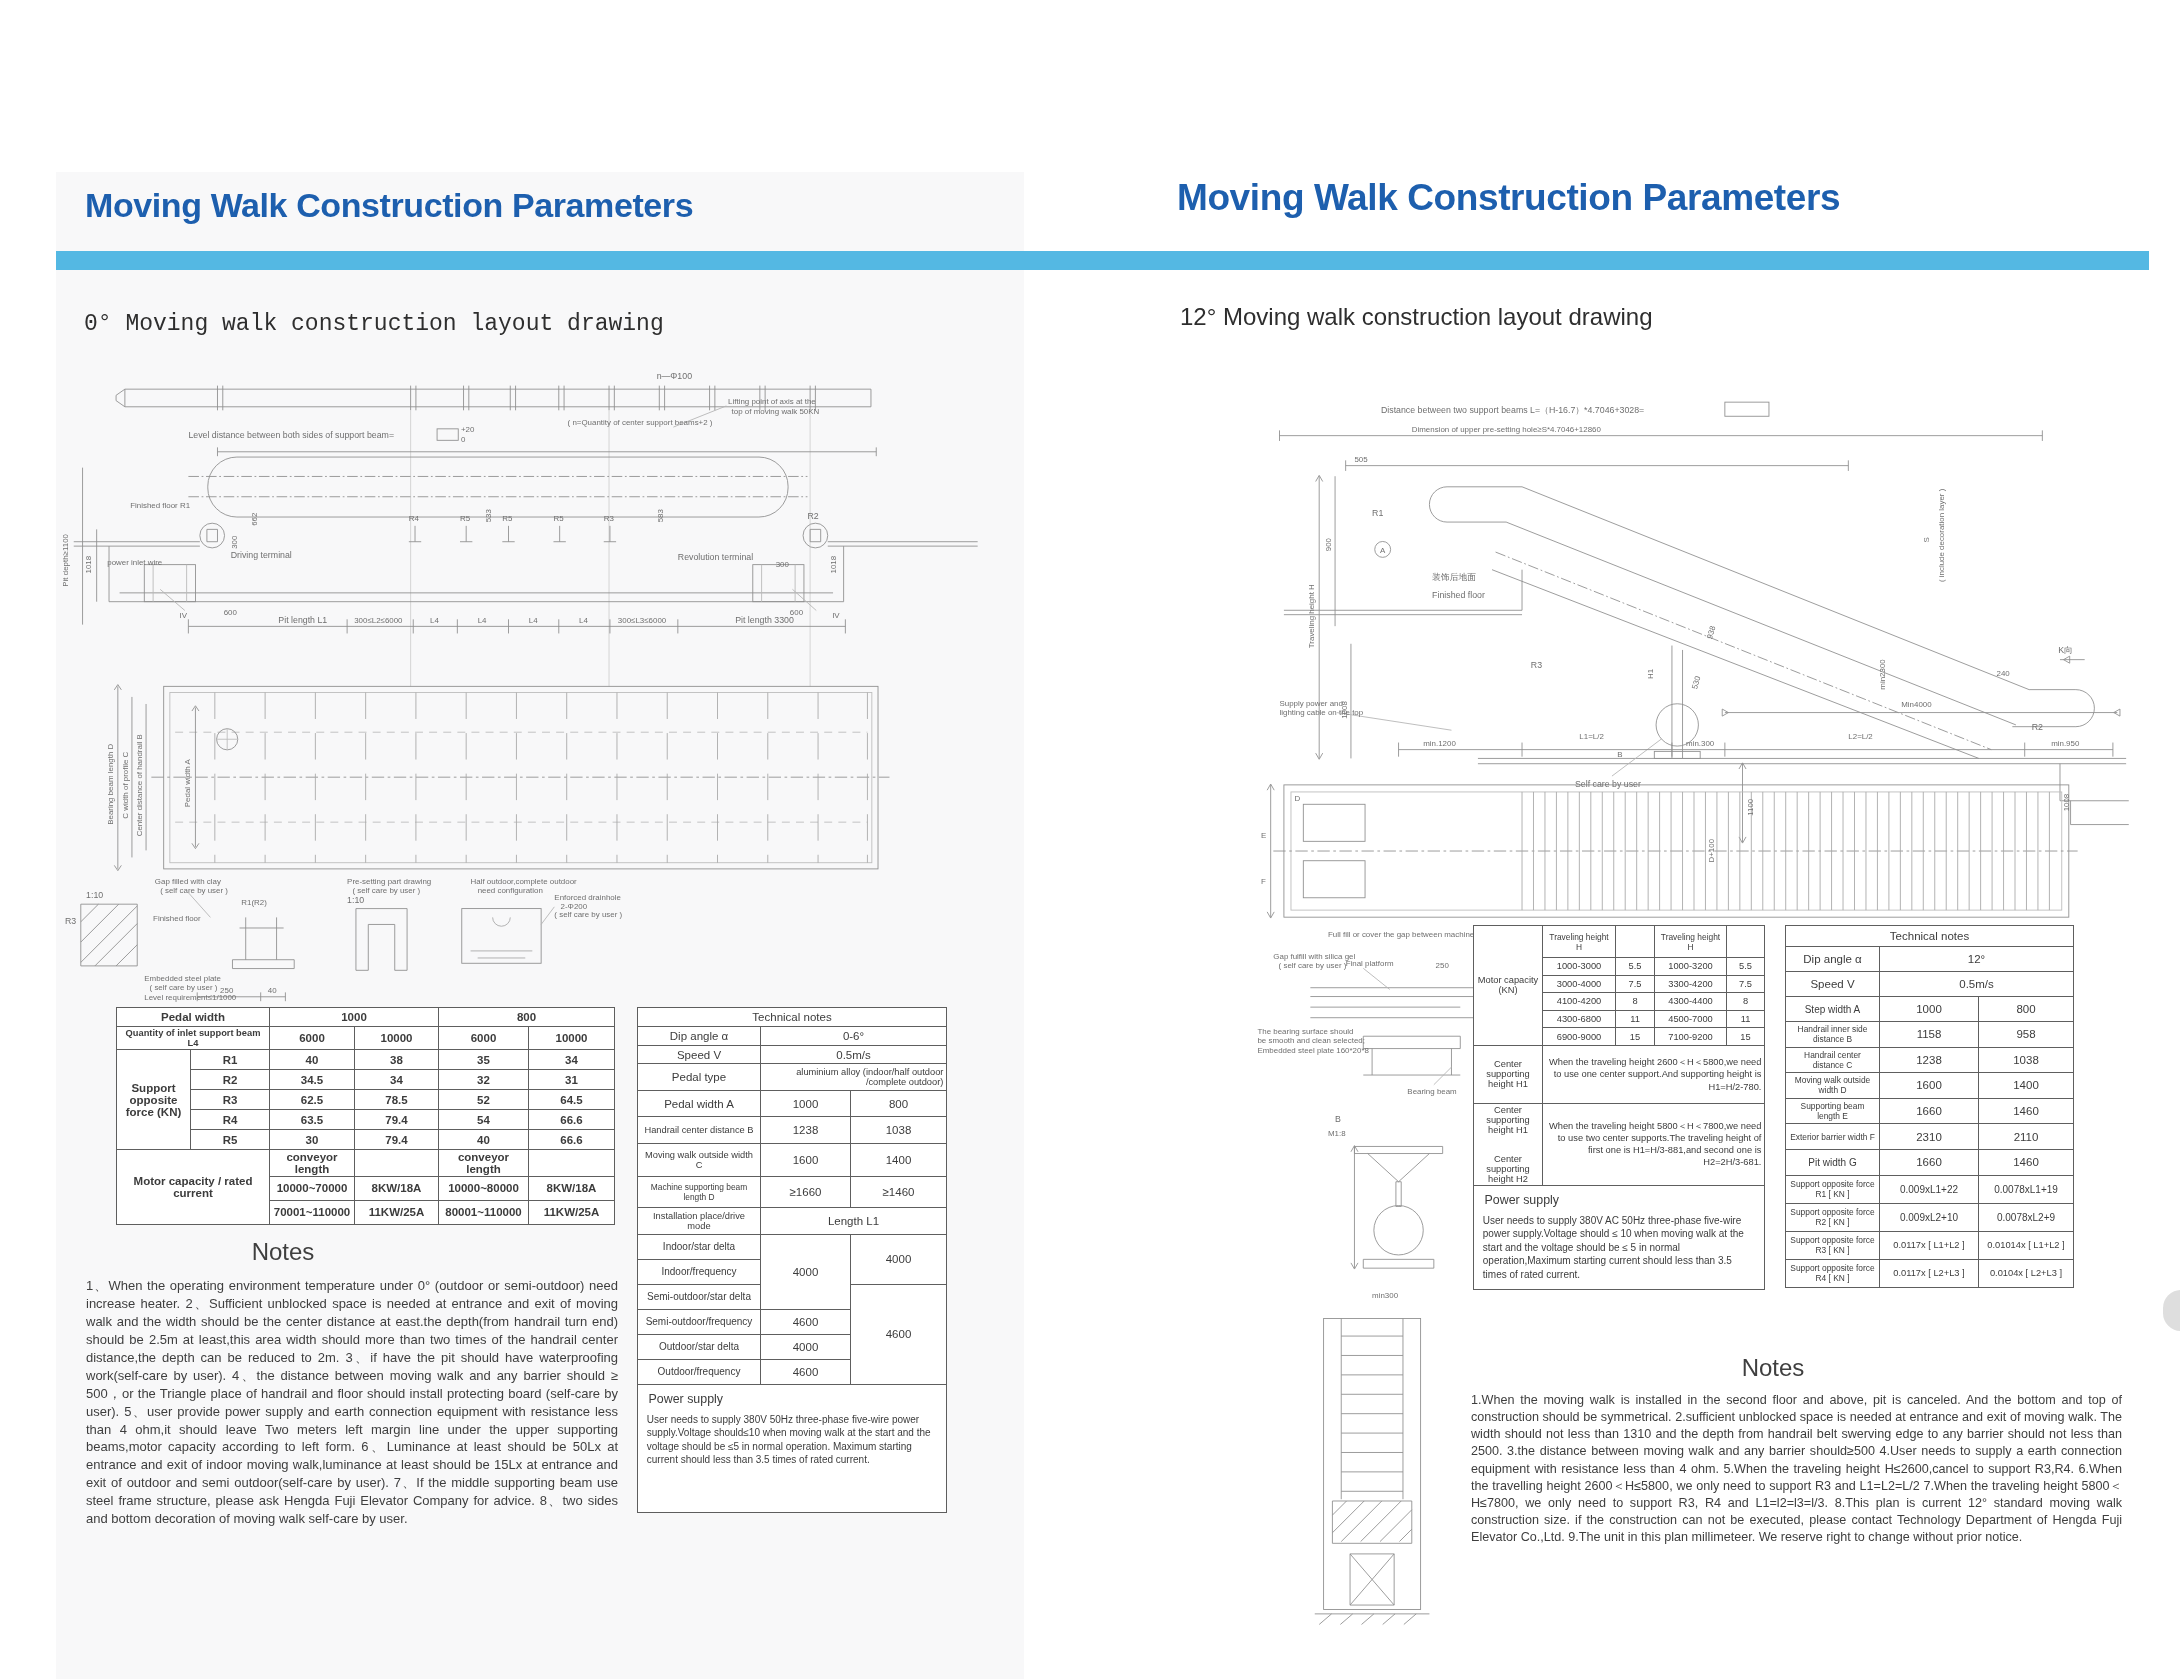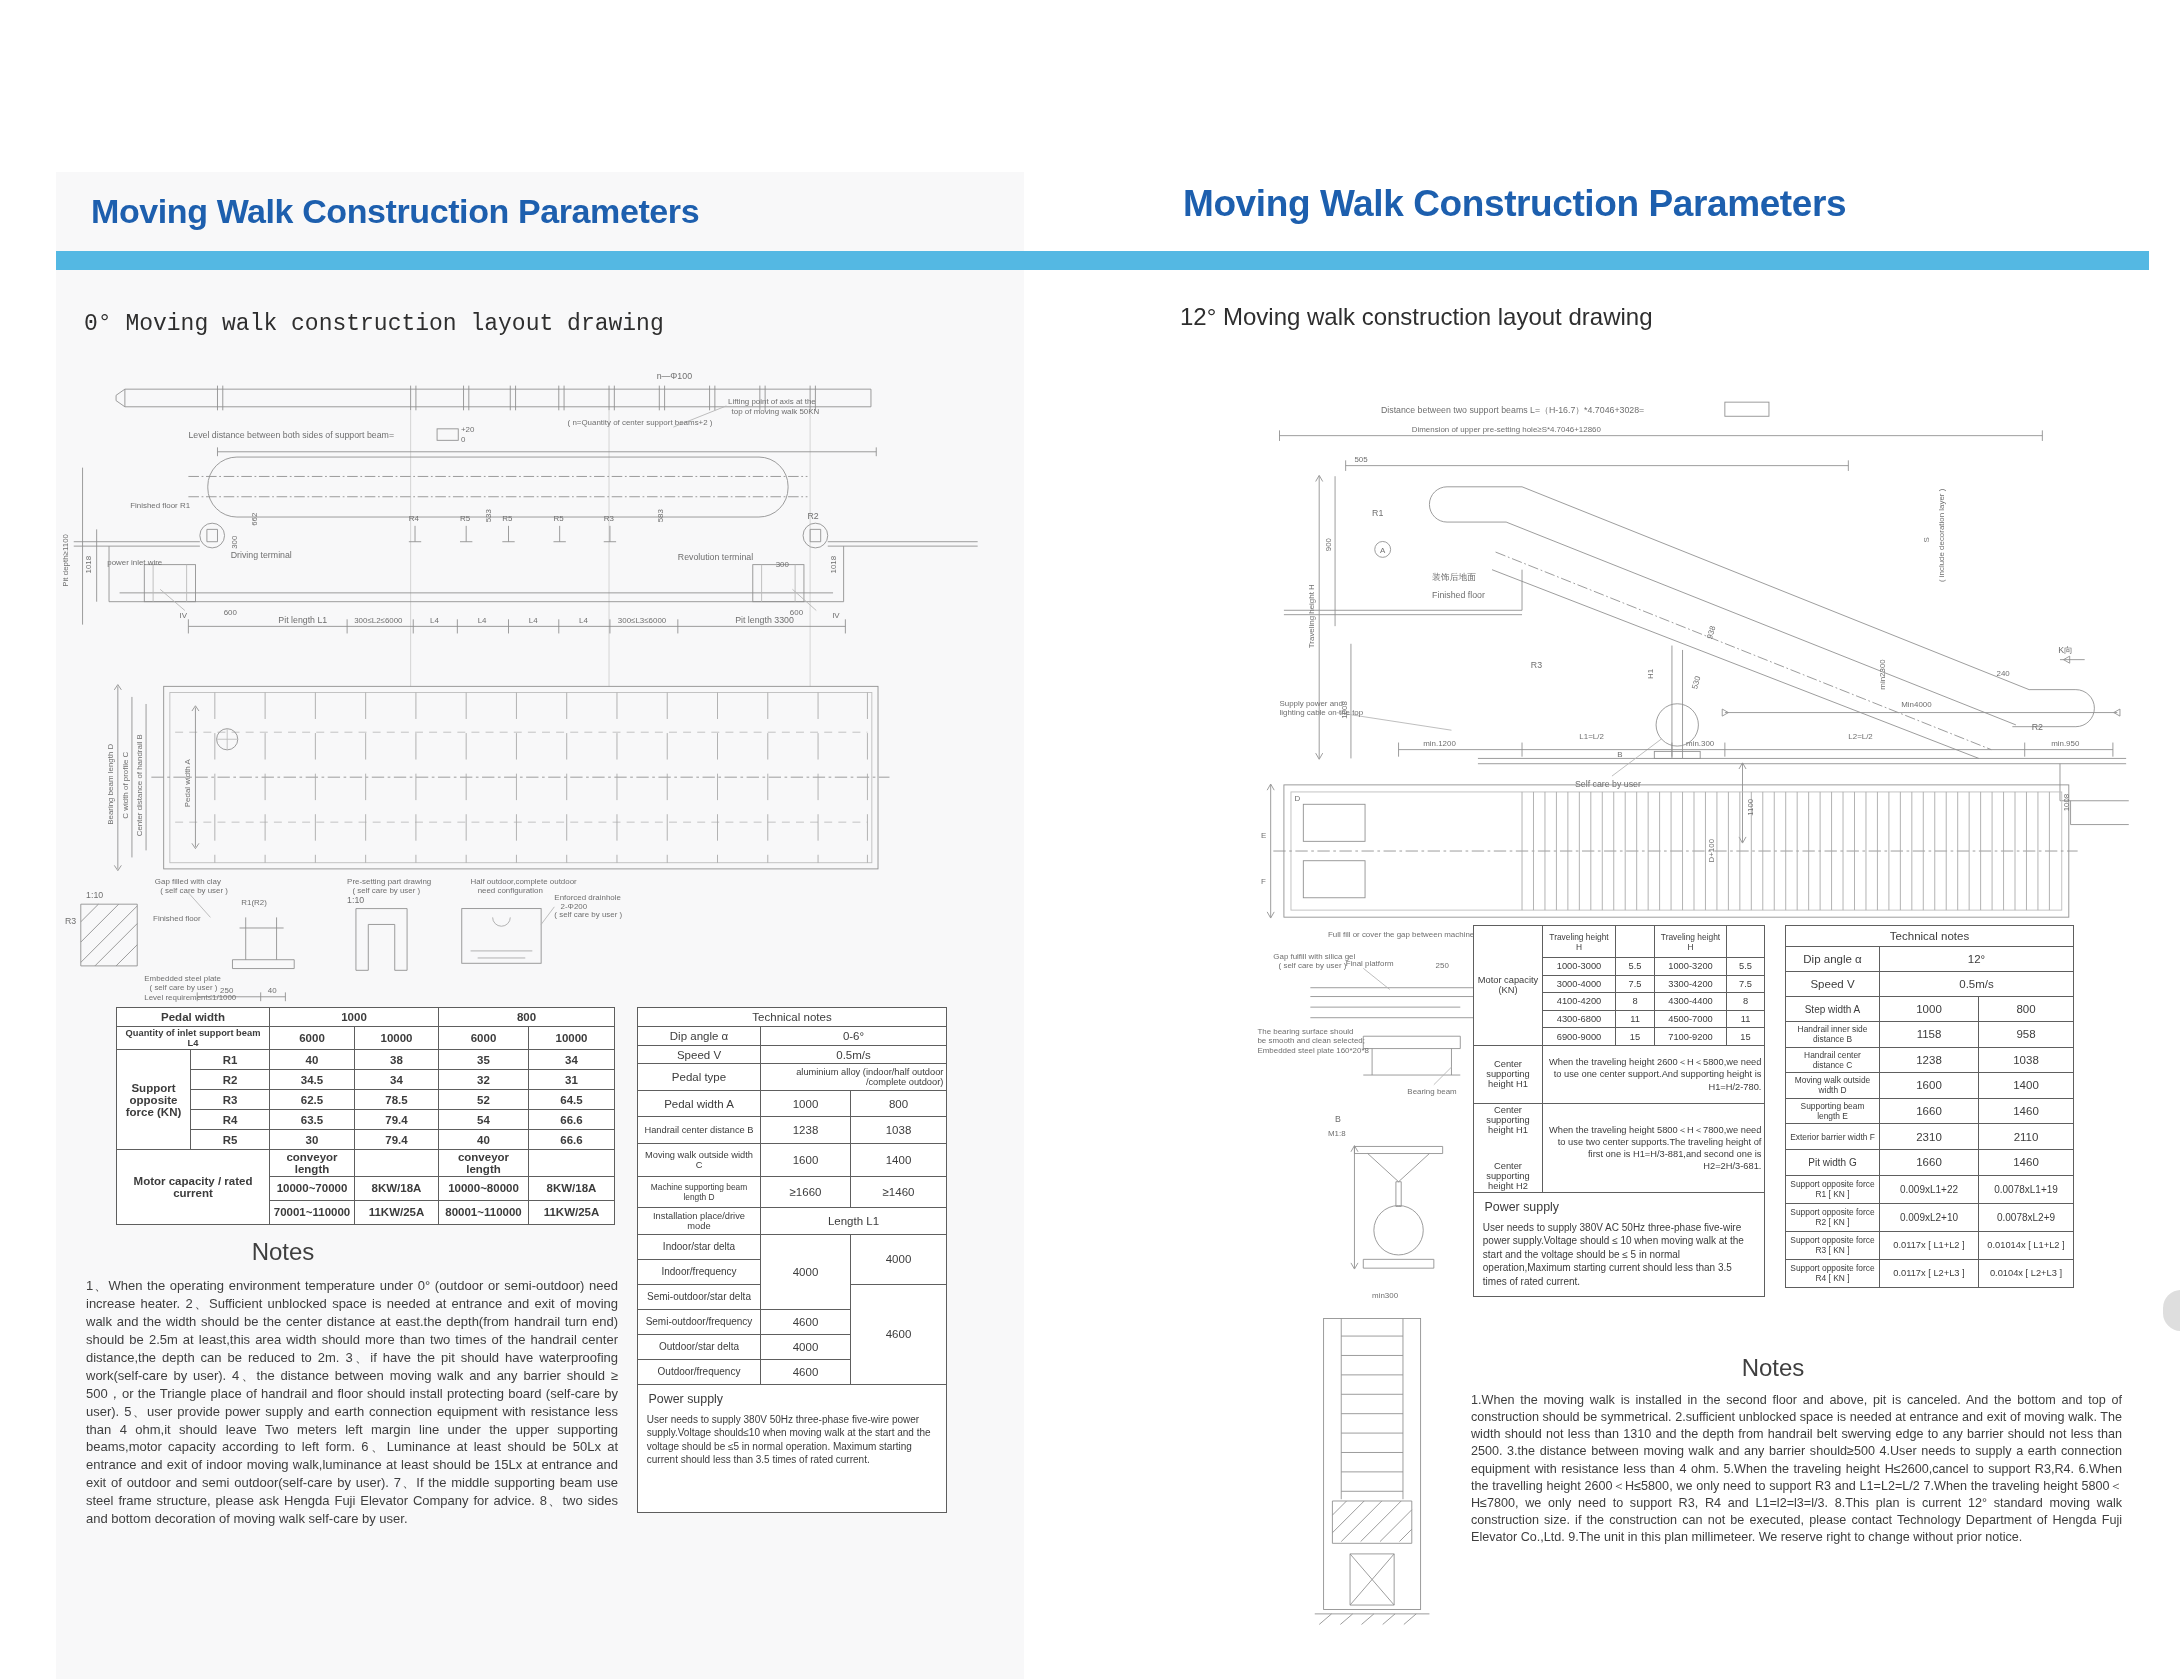--- a/index.html
+++ b/index.html
@@ -1,18 +1,18 @@
 <!DOCTYPE html>
 <html style="font-size:14px"><head>
 <meta charset="utf-8">
 <style>
   html,body{margin:0;padding:0;background:#fff;}
   .canvas{position:relative;width:2181px;height:1680px;background:#ffffff;font-family:"Liberation Sans",sans-serif;overflow:hidden;}
   .left-bg{position:absolute;left:56px;top:172px;width:968px;height:1508px;background:#f8f8f9;}
-  .title{position:absolute;margin:7px;color:#1d5fae;font-weight:bold;letter-spacing:-0.4px;white-space:nowrap;}
+  .title{position:absolute;margin:1px;color:#1d5fae;font-weight:bold;letter-spacing:-0.4px;white-space:nowrap;}
   .title.lt{left:84px;top:185px;font-size:34px;}
   .title.rt{left:1176px;top:176px;font-size:37px;}
   .blue-bar{position:absolute;left:56px;top:251px;width:2093px;height:18.5px;background:#54b8e3;}
   .section-label{position:absolute;color:#2e2e2e;white-space:nowrap;}
   .section-label.ls{left:84px;top:311px;font-size:23px;font-family:Liberation Mono, monospace;}
   .section-label.rs{left:1180px;top:303px;font-size:24px;text-align:right;}
   svg.draw{position:absolute;}
   svg.draw text{fill:#6f6f6f;font-family:"Liberation Sans",sans-serif;font-size:10px;}
   svg.draw .t9{font-size:9px;}
   table.doc{position:absolute;border-collapse:collapse;table-layout:fixed;background:#fff;}
@@ -460,21 +460,21 @@
       <td class="f10">7100-9200</td>
       <td class="f10">15</td>
     </tr>
     <tr style="height:58px">
       <td class="f10">Center supporting height H1</td>
       <td colspan="4" class="left f10" style="line-height:1.3">When the traveling height 2600＜H＜5800,we need to use one center support.And supporting height is H1=H/2-780.</td>
     </tr>
     <tr style="height:81px">
       <td class="f10">
         <div>Center supporting height H1</div>
-        <div style="margin-top:26px">Center supporting height H2</div>
+        <div style="margin-top:19px">Center supporting height H2</div>
       </td>
       <td colspan="4" class="left f10" style="line-height:1.3">When the traveling height 5800＜H＜7800,we need to use two center supports.The traveling  height of first one is H1=H/3-881,and second one is H2=2H/3-681.</td>
     </tr>
     <tr style="height:104px">
       <td colspan="5" class="pwr">
         <p class="pt">Power supply</p>
         <p class="pb">User needs to supply 380V AC 50Hz three-phase five-wire power supply.Voltage should ≤ 10 when moving walk at the start and the voltage should be ≤ 5 in normal operation,Maximum starting current should less than 3.5 times of rated current.</p>
       </td>
     </tr>
   </tbody>

